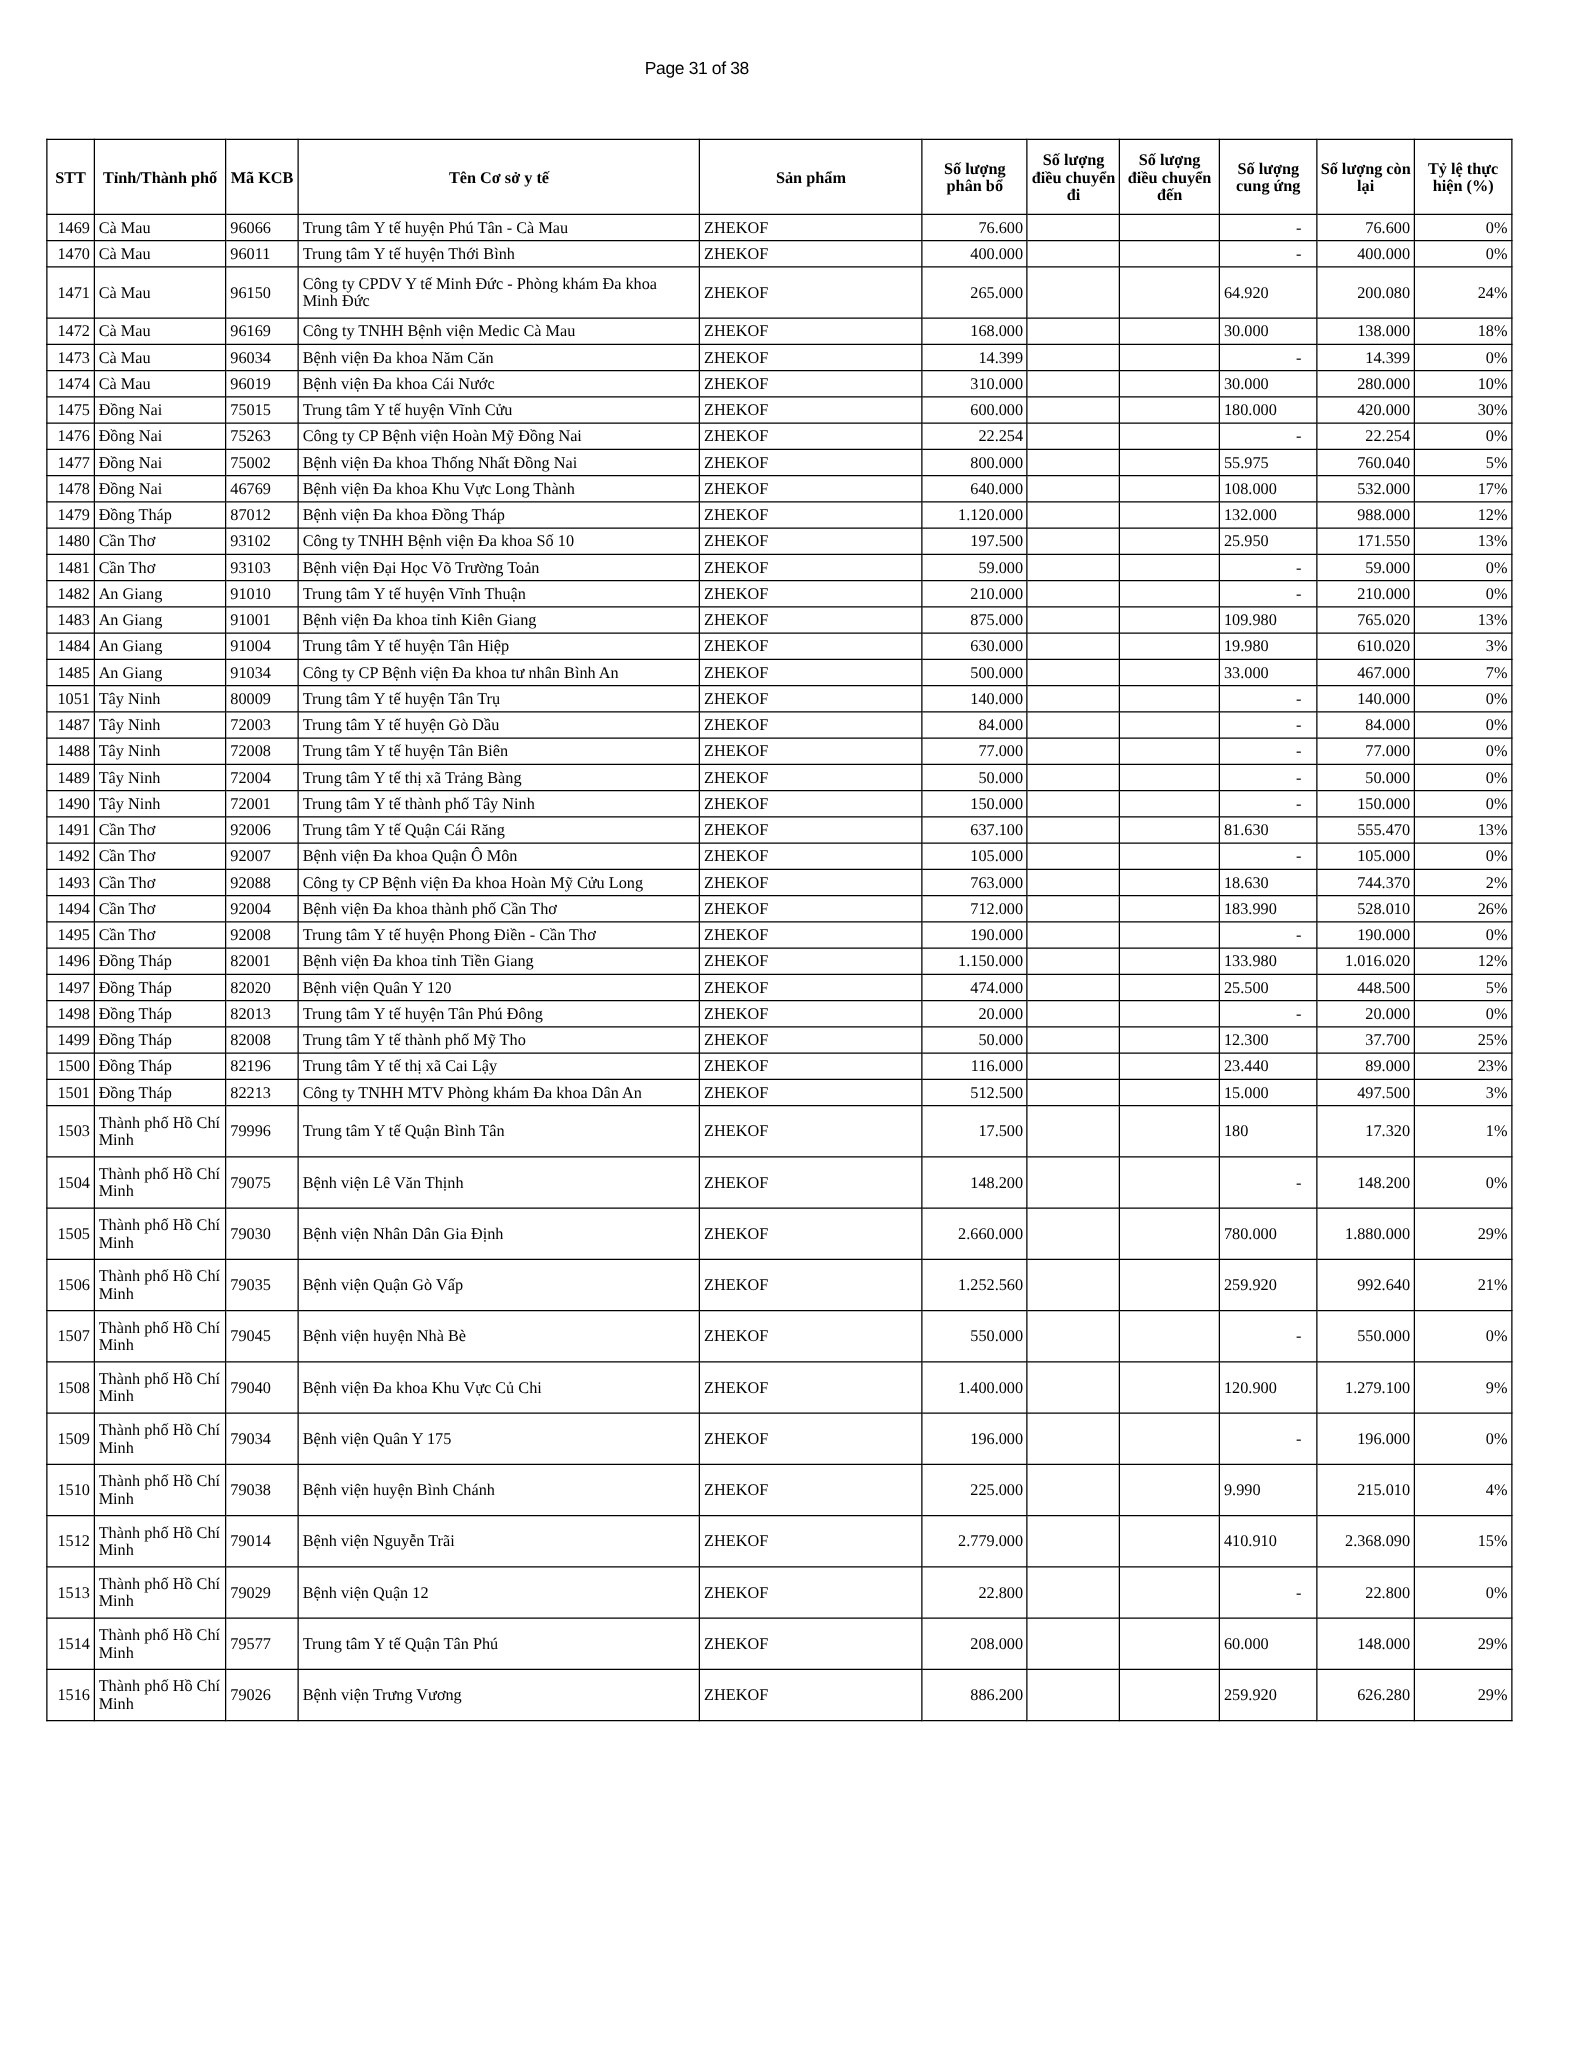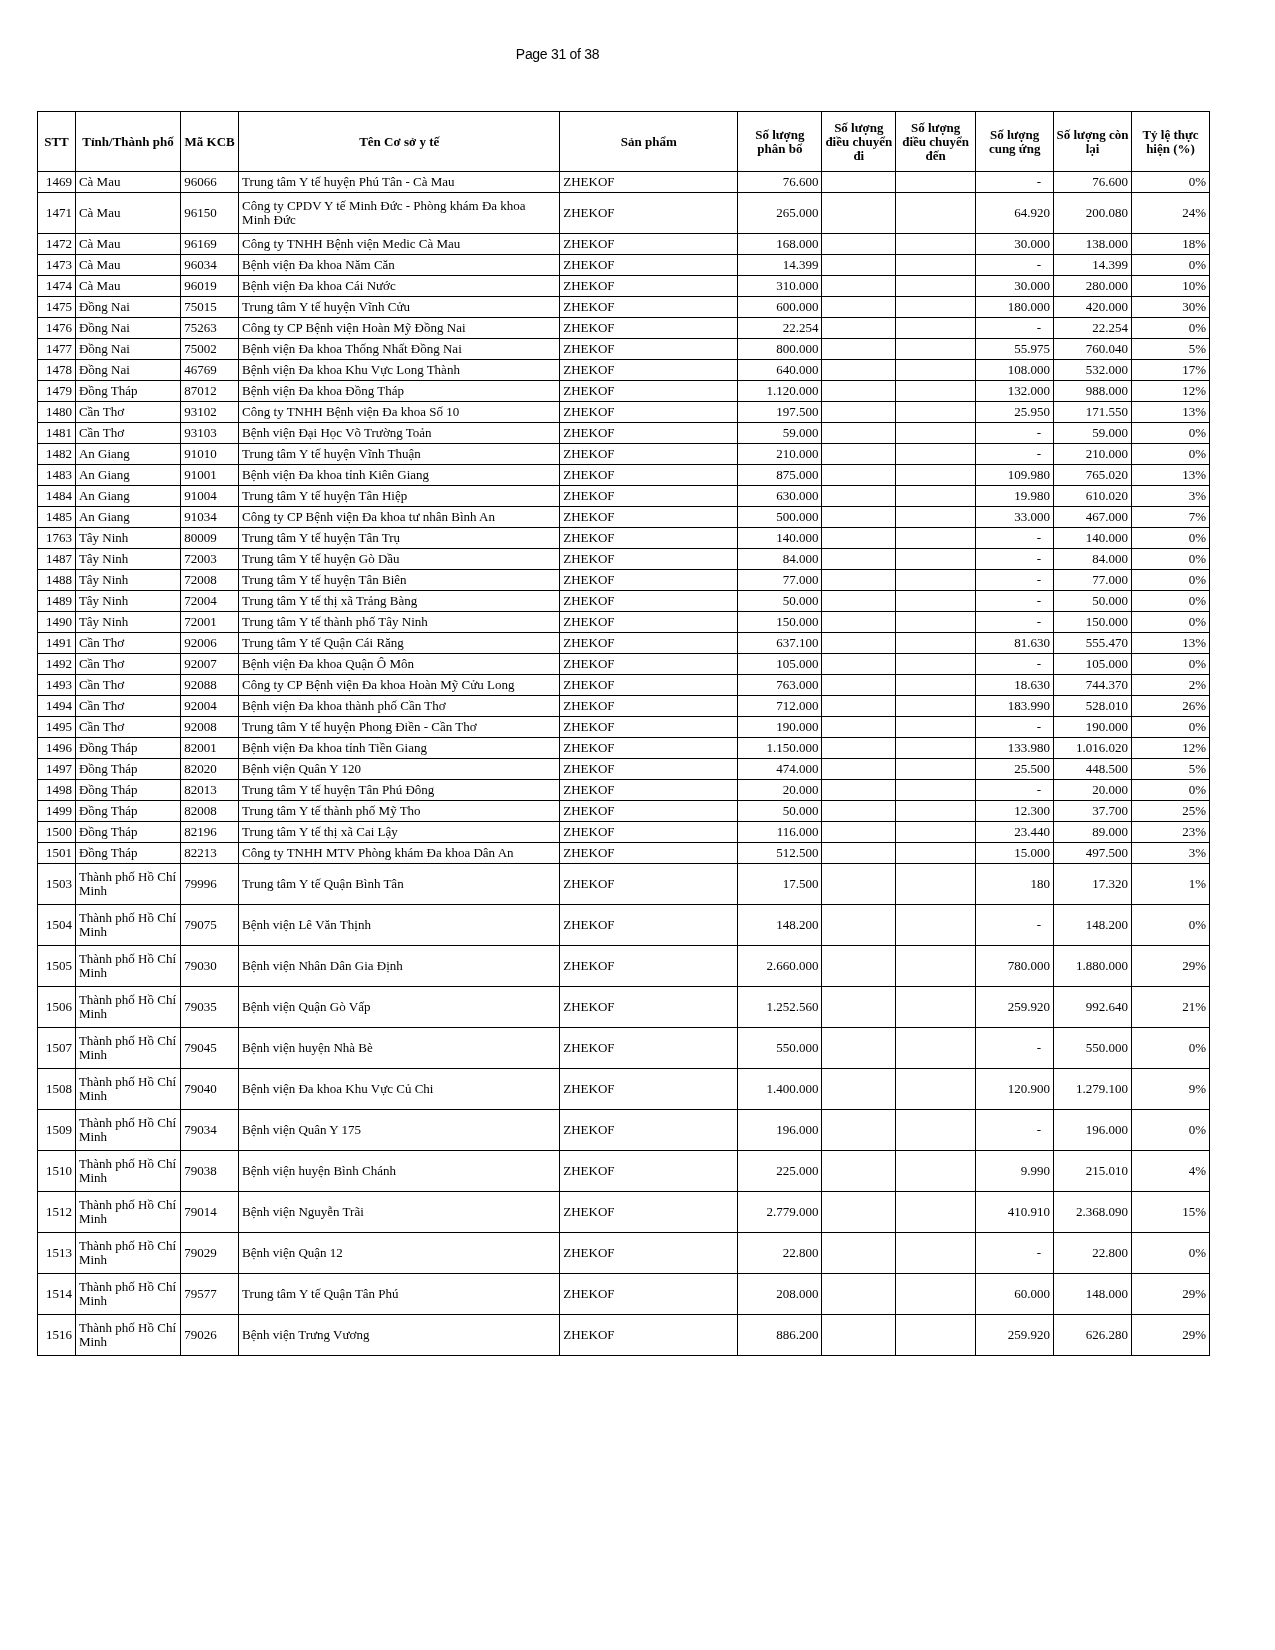--- a/index.html
+++ b/index.html
@@ -6,21 +6,21 @@
   body { width: 1275px; height: 1650px; position: relative; font-family: "Liberation Serif", serif; color: #000; }
   .page-header { position: absolute; top: 46px; left: 0; width: 1115px; text-align: center; font-family: "Liberation Sans", sans-serif; font-size: 14px; letter-spacing: -0.3px; }
   table.grid { position: absolute; top: 111px; left: 37px; width: 1173px; border-collapse: collapse; table-layout: fixed; font-size: 13px; }
   table.grid th, table.grid td { border: 1px solid #000; padding: 0 3px; line-height: 14px; }
   table.grid th { font-weight: bold; text-align: center; vertical-align: middle; height: 59px; font-size: 13px; padding: 0 2px; }
   table.grid td { height: 20px; vertical-align: middle; white-space: nowrap; overflow: hidden; }
   table.grid tr.tall td { height: 40px; white-space: normal; }
   table.grid td.num, table.grid td.stt { text-align: right; }
   table.grid td.wrap { white-space: normal; }
   table.grid td.dash { text-align: right; padding-right: 12px; }
-  table.grid td.cungung { text-align: right; }
+  table.grid td.cungung { }
 </style>
 </head>
 <body>
 
 <div class="page-header">Page 31 of 38</div>
 
 <table class="grid">
   <colgroup>
     <col style="width:36px">
     <col style="width:100px">
@@ -56,20 +56,33 @@
         <td>96066</td>
         <td class="wrap">Trung tâm Y tế huyện Phú Tân - Cà Mau</td>
         <td>ZHEKOF</td>
         <td class="num">76.600</td>
         <td class="num"></td>
         <td class="num"></td>
         <td class="dash">-</td>
         <td class="num">76.600</td>
         <td class="num">0%</td>
       </tr>
+      <tr>
+        <td class="stt">1470</td>
+        <td class="wrap">Cà Mau</td>
+        <td>96011</td>
+        <td class="wrap">Trung tâm Y tế huyện Thới Bình</td>
+        <td>ZHEKOF</td>
+        <td class="num">400.000</td>
+        <td class="num"></td>
+        <td class="num"></td>
+        <td class="dash">-</td>
+        <td class="num">400.000</td>
+        <td class="num">0%</td>
+      </tr>
       <tr class="tall">
         <td class="stt">1471</td>
         <td class="wrap">Cà Mau</td>
         <td>96150</td>
         <td class="wrap">Công ty CPDV Y tế Minh Đức - Phòng khám Đa khoa Minh Đức</td>
         <td>ZHEKOF</td>
         <td class="num">265.000</td>
         <td class="num"></td>
         <td class="num"></td>
         <td class="cungung">64.920</td>
@@ -252,21 +265,21 @@
         <td class="wrap">Công ty CP Bệnh viện Đa khoa tư nhân Bình An</td>
         <td>ZHEKOF</td>
         <td class="num">500.000</td>
         <td class="num"></td>
         <td class="num"></td>
         <td class="cungung">33.000</td>
         <td class="num">467.000</td>
         <td class="num">7%</td>
       </tr>
       <tr>
-        <td class="stt">1763</td>
+        <td class="stt">1051</td>
         <td class="wrap">Tây Ninh</td>
         <td>80009</td>
         <td class="wrap">Trung tâm Y tế huyện Tân Trụ</td>
         <td>ZHEKOF</td>
         <td class="num">140.000</td>
         <td class="num"></td>
         <td class="num"></td>
         <td class="dash">-</td>
         <td class="num">140.000</td>
         <td class="num">0%</td>

